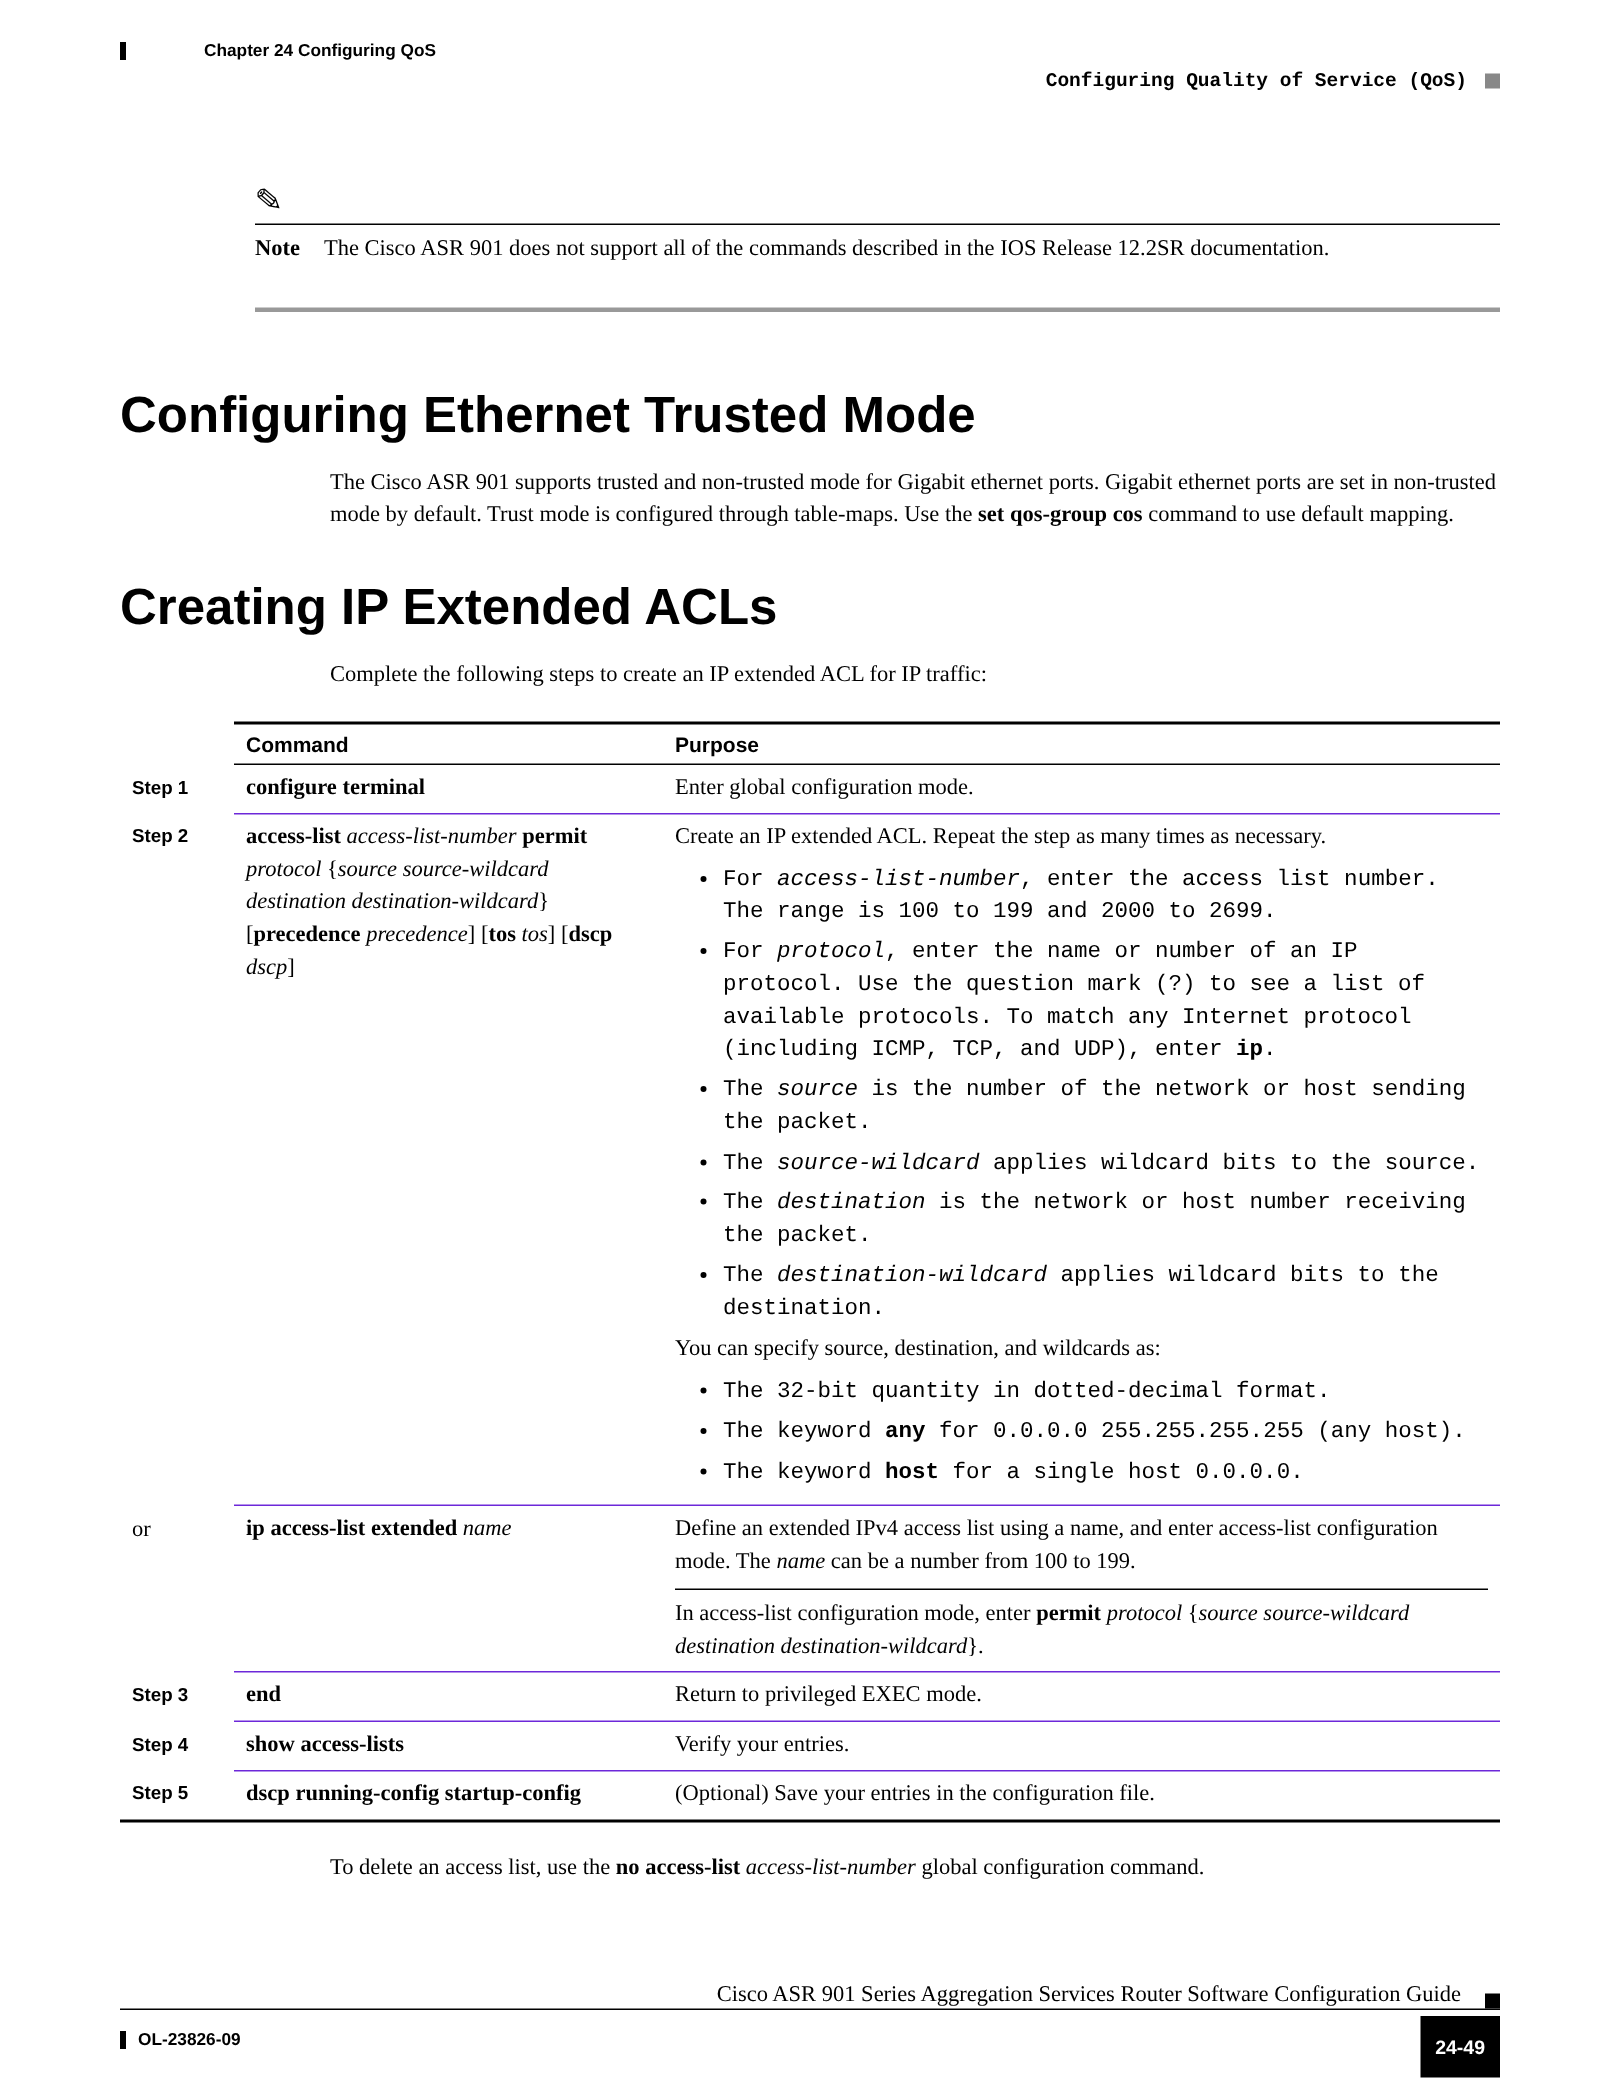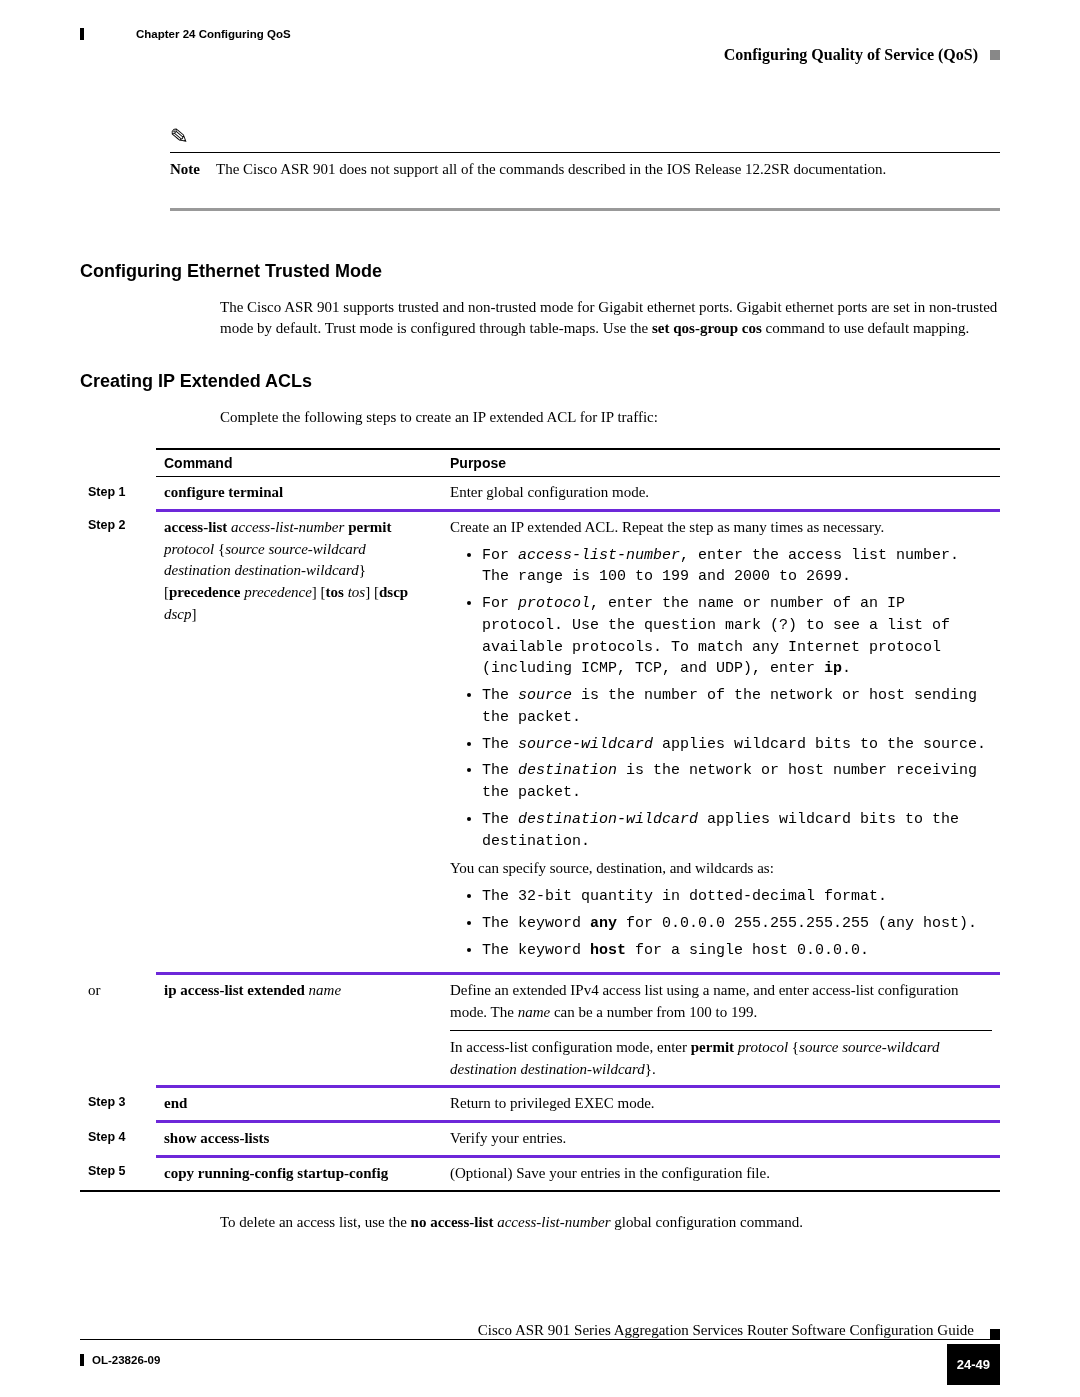--- a/index.html
+++ b/index.html
@@ -32,22 +32,22 @@
   .header-top .marker {
     width: 4px;
     height: 12px;
     background: #000;
     margin-right: 8px;
   }
   .header-sub {
     display: flex;
     justify-content: flex-end;
     align-items: center;
-    font-family: Liberation Serif, serif;
-    font-size: 16px;
+    font-family: Liberation Mono, monospace;
+    font-size: 13px;
     font-weight: bold;
   }
   .header-sub .sq {
     width: 10px;
     height: 10px;
     background: #888;
     margin-left: 12px;
   }
 
   .note-block {
@@ -73,21 +73,21 @@
     white-space: nowrap;
   }
   .note-rule-thick {
     height: 3px;
     background: #999;
     margin-top: 18px;
   }
 
   .section-h2 {
     font-family: Arial, Helvetica, sans-serif;
-    font-size: 18px;
+    font-size: 34px;
     font-weight: bold;
     margin: 50px 0 14px 0;
   }
   .body-text {
     margin-left: 140px;
     line-height: 1.4;
   }
 
   .cmd-table {
     margin-top: 20px;
@@ -99,21 +99,21 @@
     font-size: 14px;
     font-weight: bold;
     text-align: left;
     padding: 5px 8px;
     border-top: 2px solid #000;
     border-bottom: 1.5px solid #000;
   }
   .cmd-table td {
     padding: 5px 8px;
     vertical-align: top;
-    border-bottom: 3px solid #6d28d9;
+    border-bottom: 1px solid #6d28d9;
     line-height: 1.45;
   }
   .cmd-table td.stepcol {
     width: 60px;
     font-family: Arial, Helvetica, sans-serif;
     font-size: 12.5px;
     font-weight: bold;
     border-bottom: none;
     padding-top: 6px;
   }
@@ -276,21 +276,21 @@
         <td class="cmdcol"><b>end</b></td>
         <td>Return to privileged EXEC mode.</td>
       </tr>
       <tr>
         <td class="stepcol">Step 4</td>
         <td class="cmdcol"><b>show access-lists</b></td>
         <td>Verify your entries.</td>
       </tr>
       <tr class="last">
         <td class="stepcol">Step 5</td>
-        <td class="cmdcol"><b>copy running-config startup-config</b></td>
+        <td class="cmdcol"><b>dscp running-config startup-config</b></td>
         <td>(Optional) Save your entries in the configuration file.</td>
       </tr>
     </tbody>
   </table>
 
   <p class="body-text" style="margin-top:20px;">
     <span>To delete an access list, use the </span><b>no access-list</b><i> access-list-number</i><span> global configuration command.</span>
   </p>
 
   <div class="footer">

